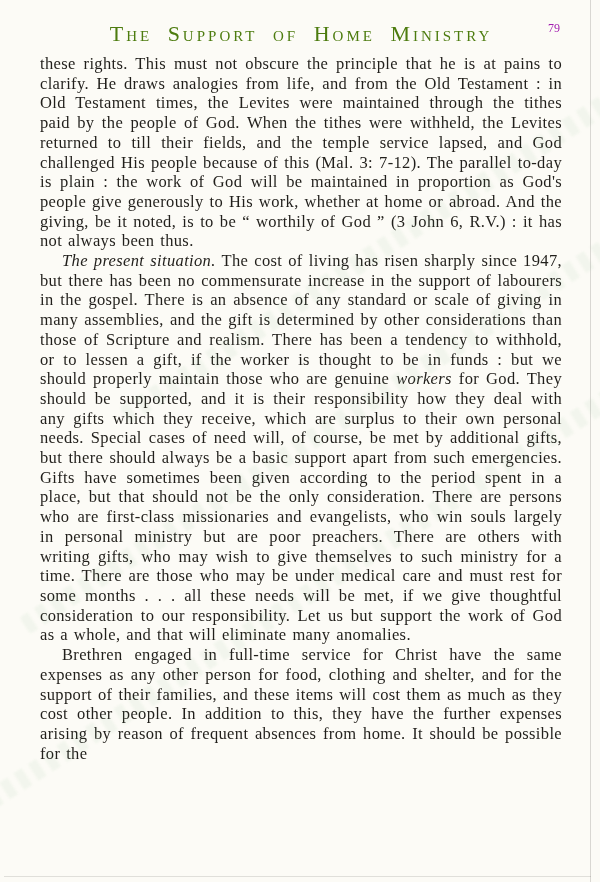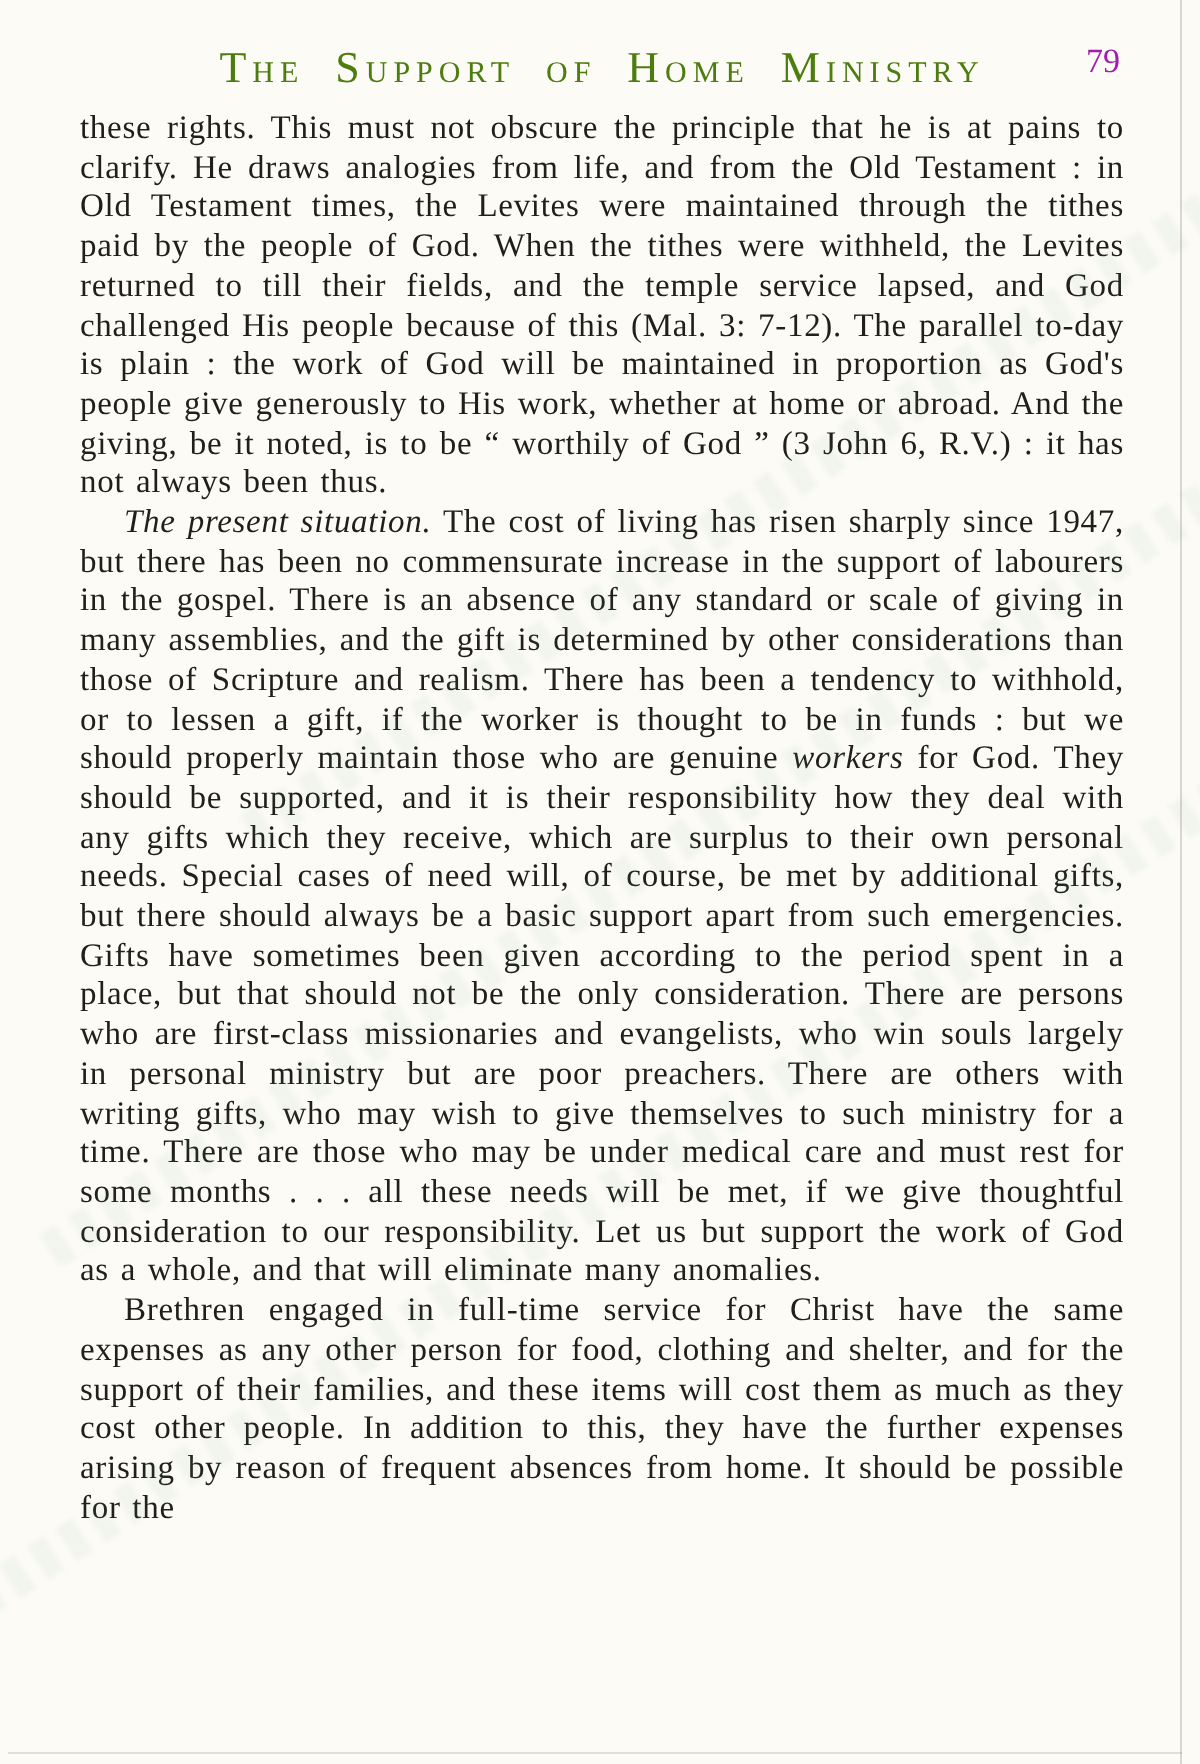--- a/index.html
+++ b/index.html
@@ -72,21 +72,21 @@
     font-size: 22px;
     letter-spacing: 3px;
     word-spacing: 7px;
     margin: 0;
     color: #4d7c0f;
   }
   .page-number {
     position: absolute;
     right: 2px;
     top: 0;
-    font-size: 17px;
+    font-size: 12px;
     color: #a21caf;
   }
   .body-text {
     margin: 0 38px 0 40px;
     text-align: justify;
     font-size: 16.5px;
     line-height: 19.7px;
     letter-spacing: 0.35px;
     word-spacing: 1.4px;
     font-family: Liberation Serif, serif;

